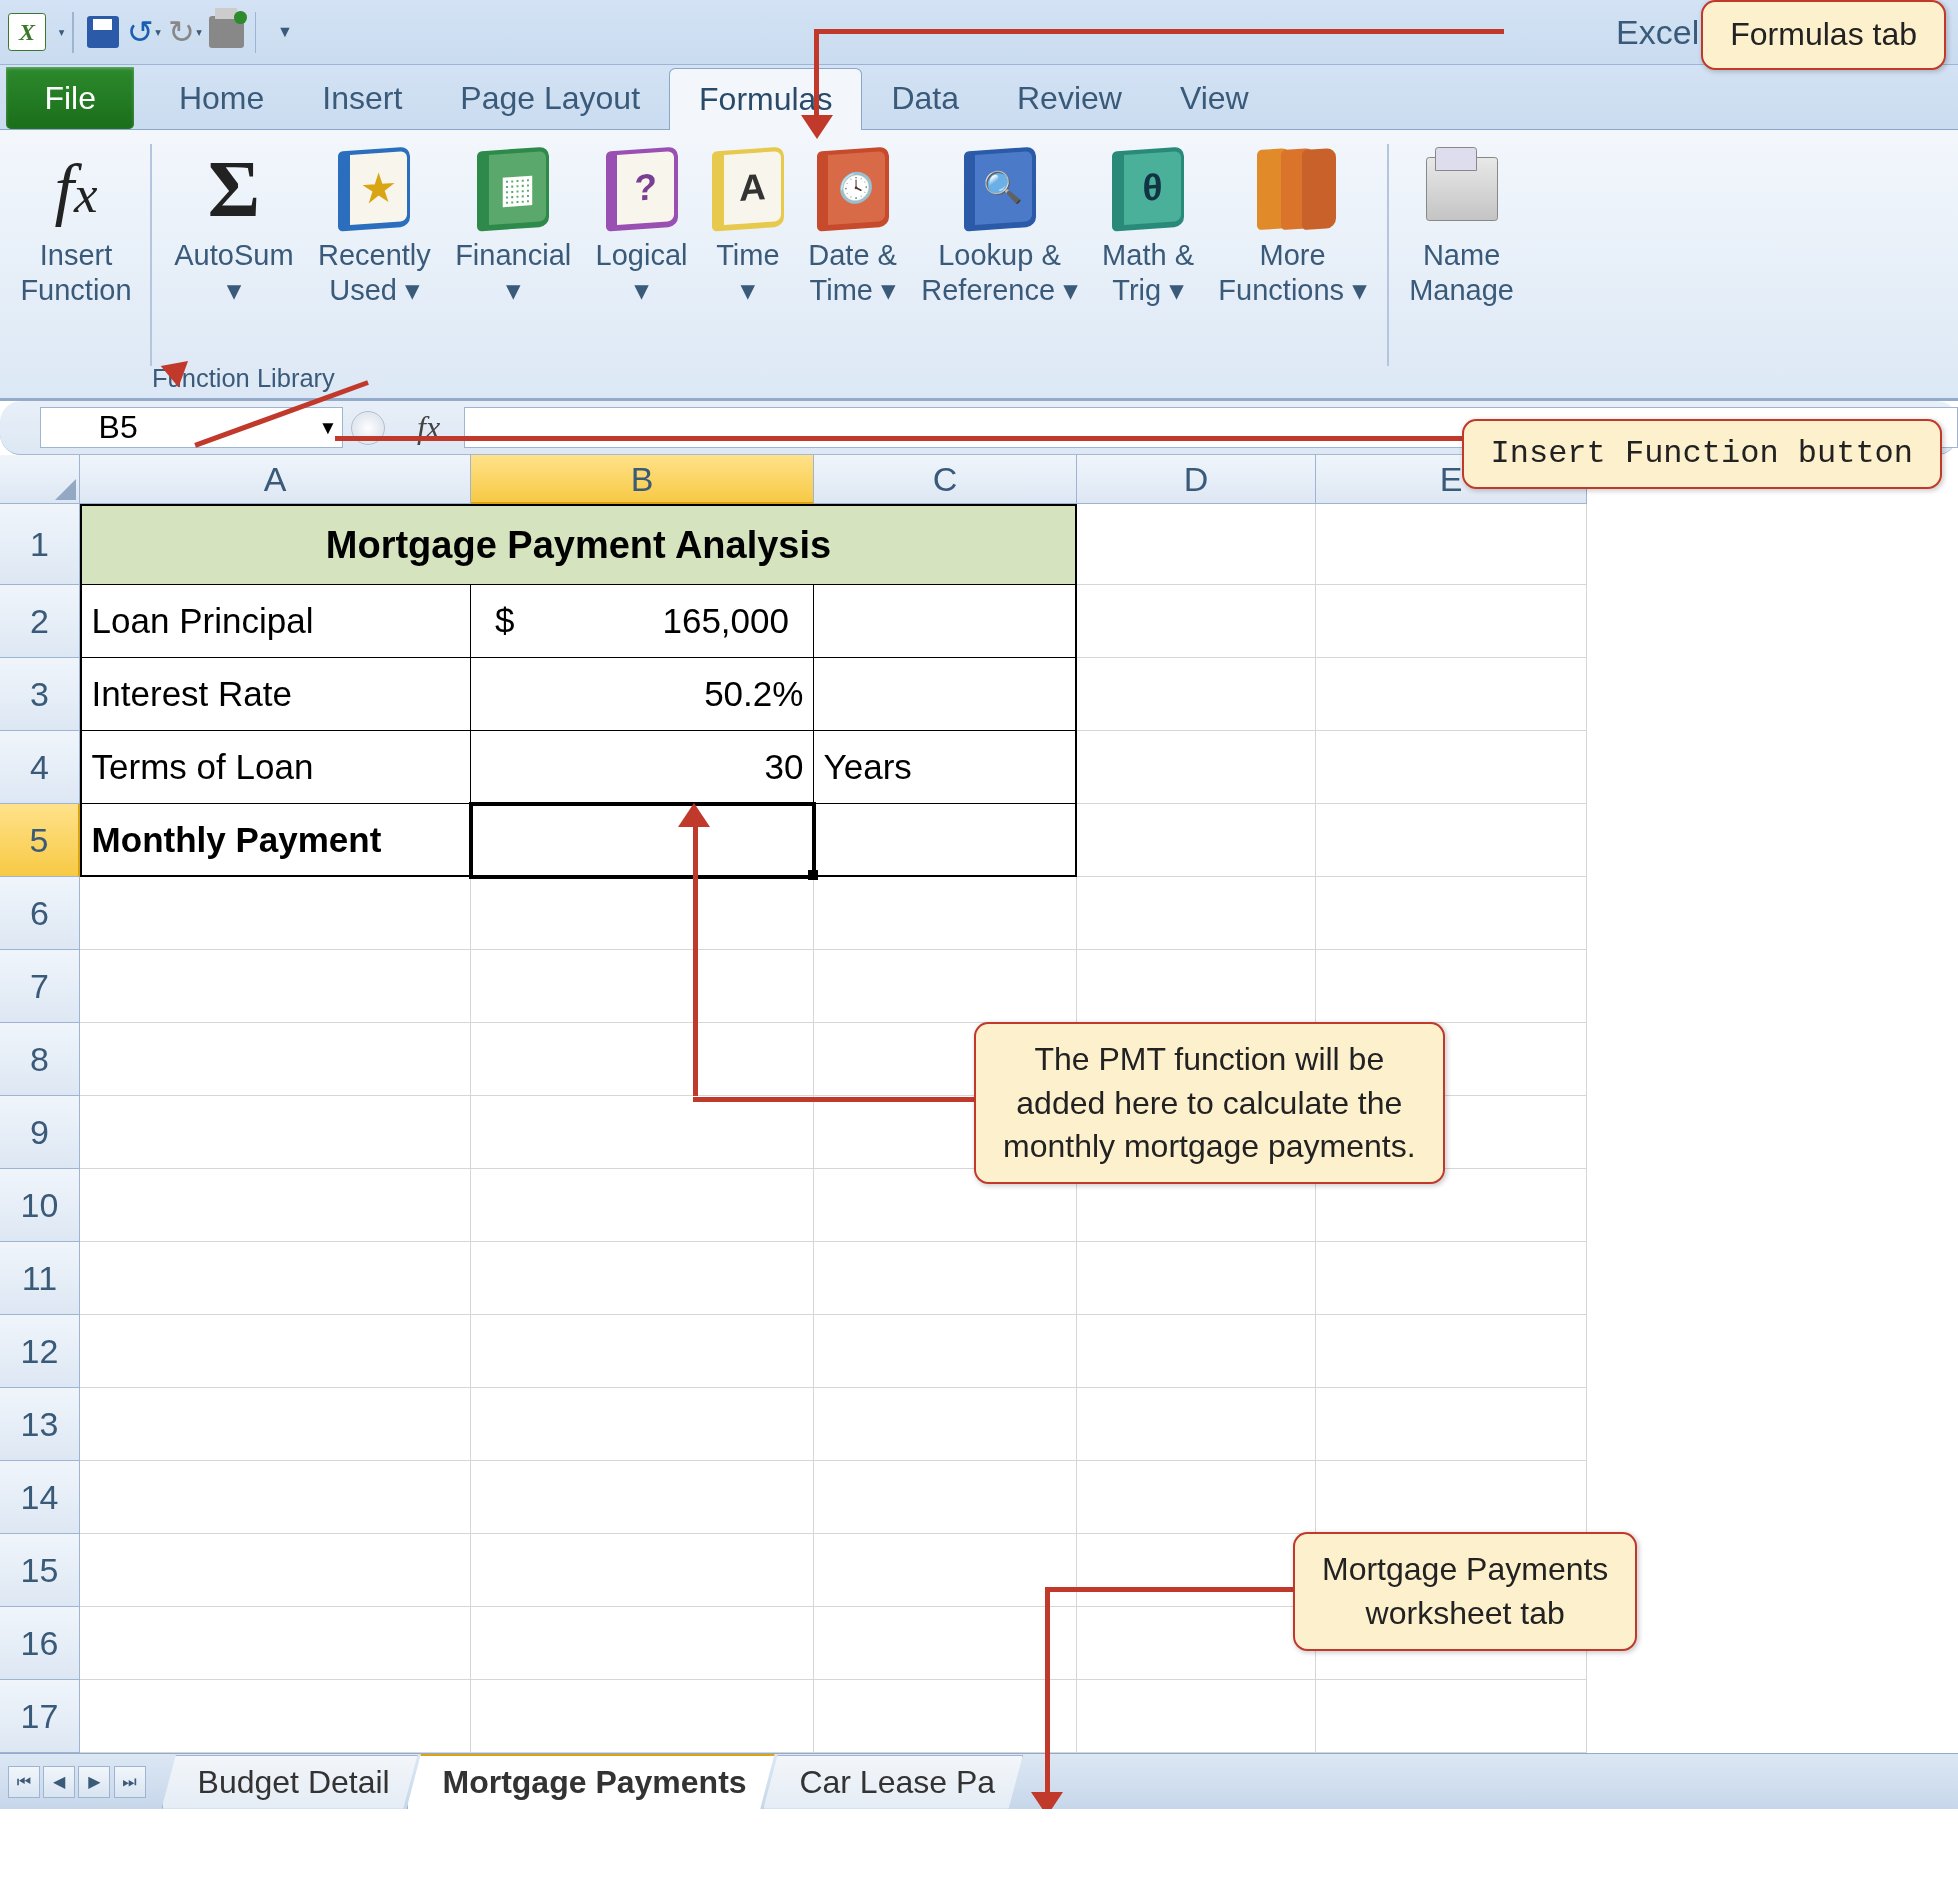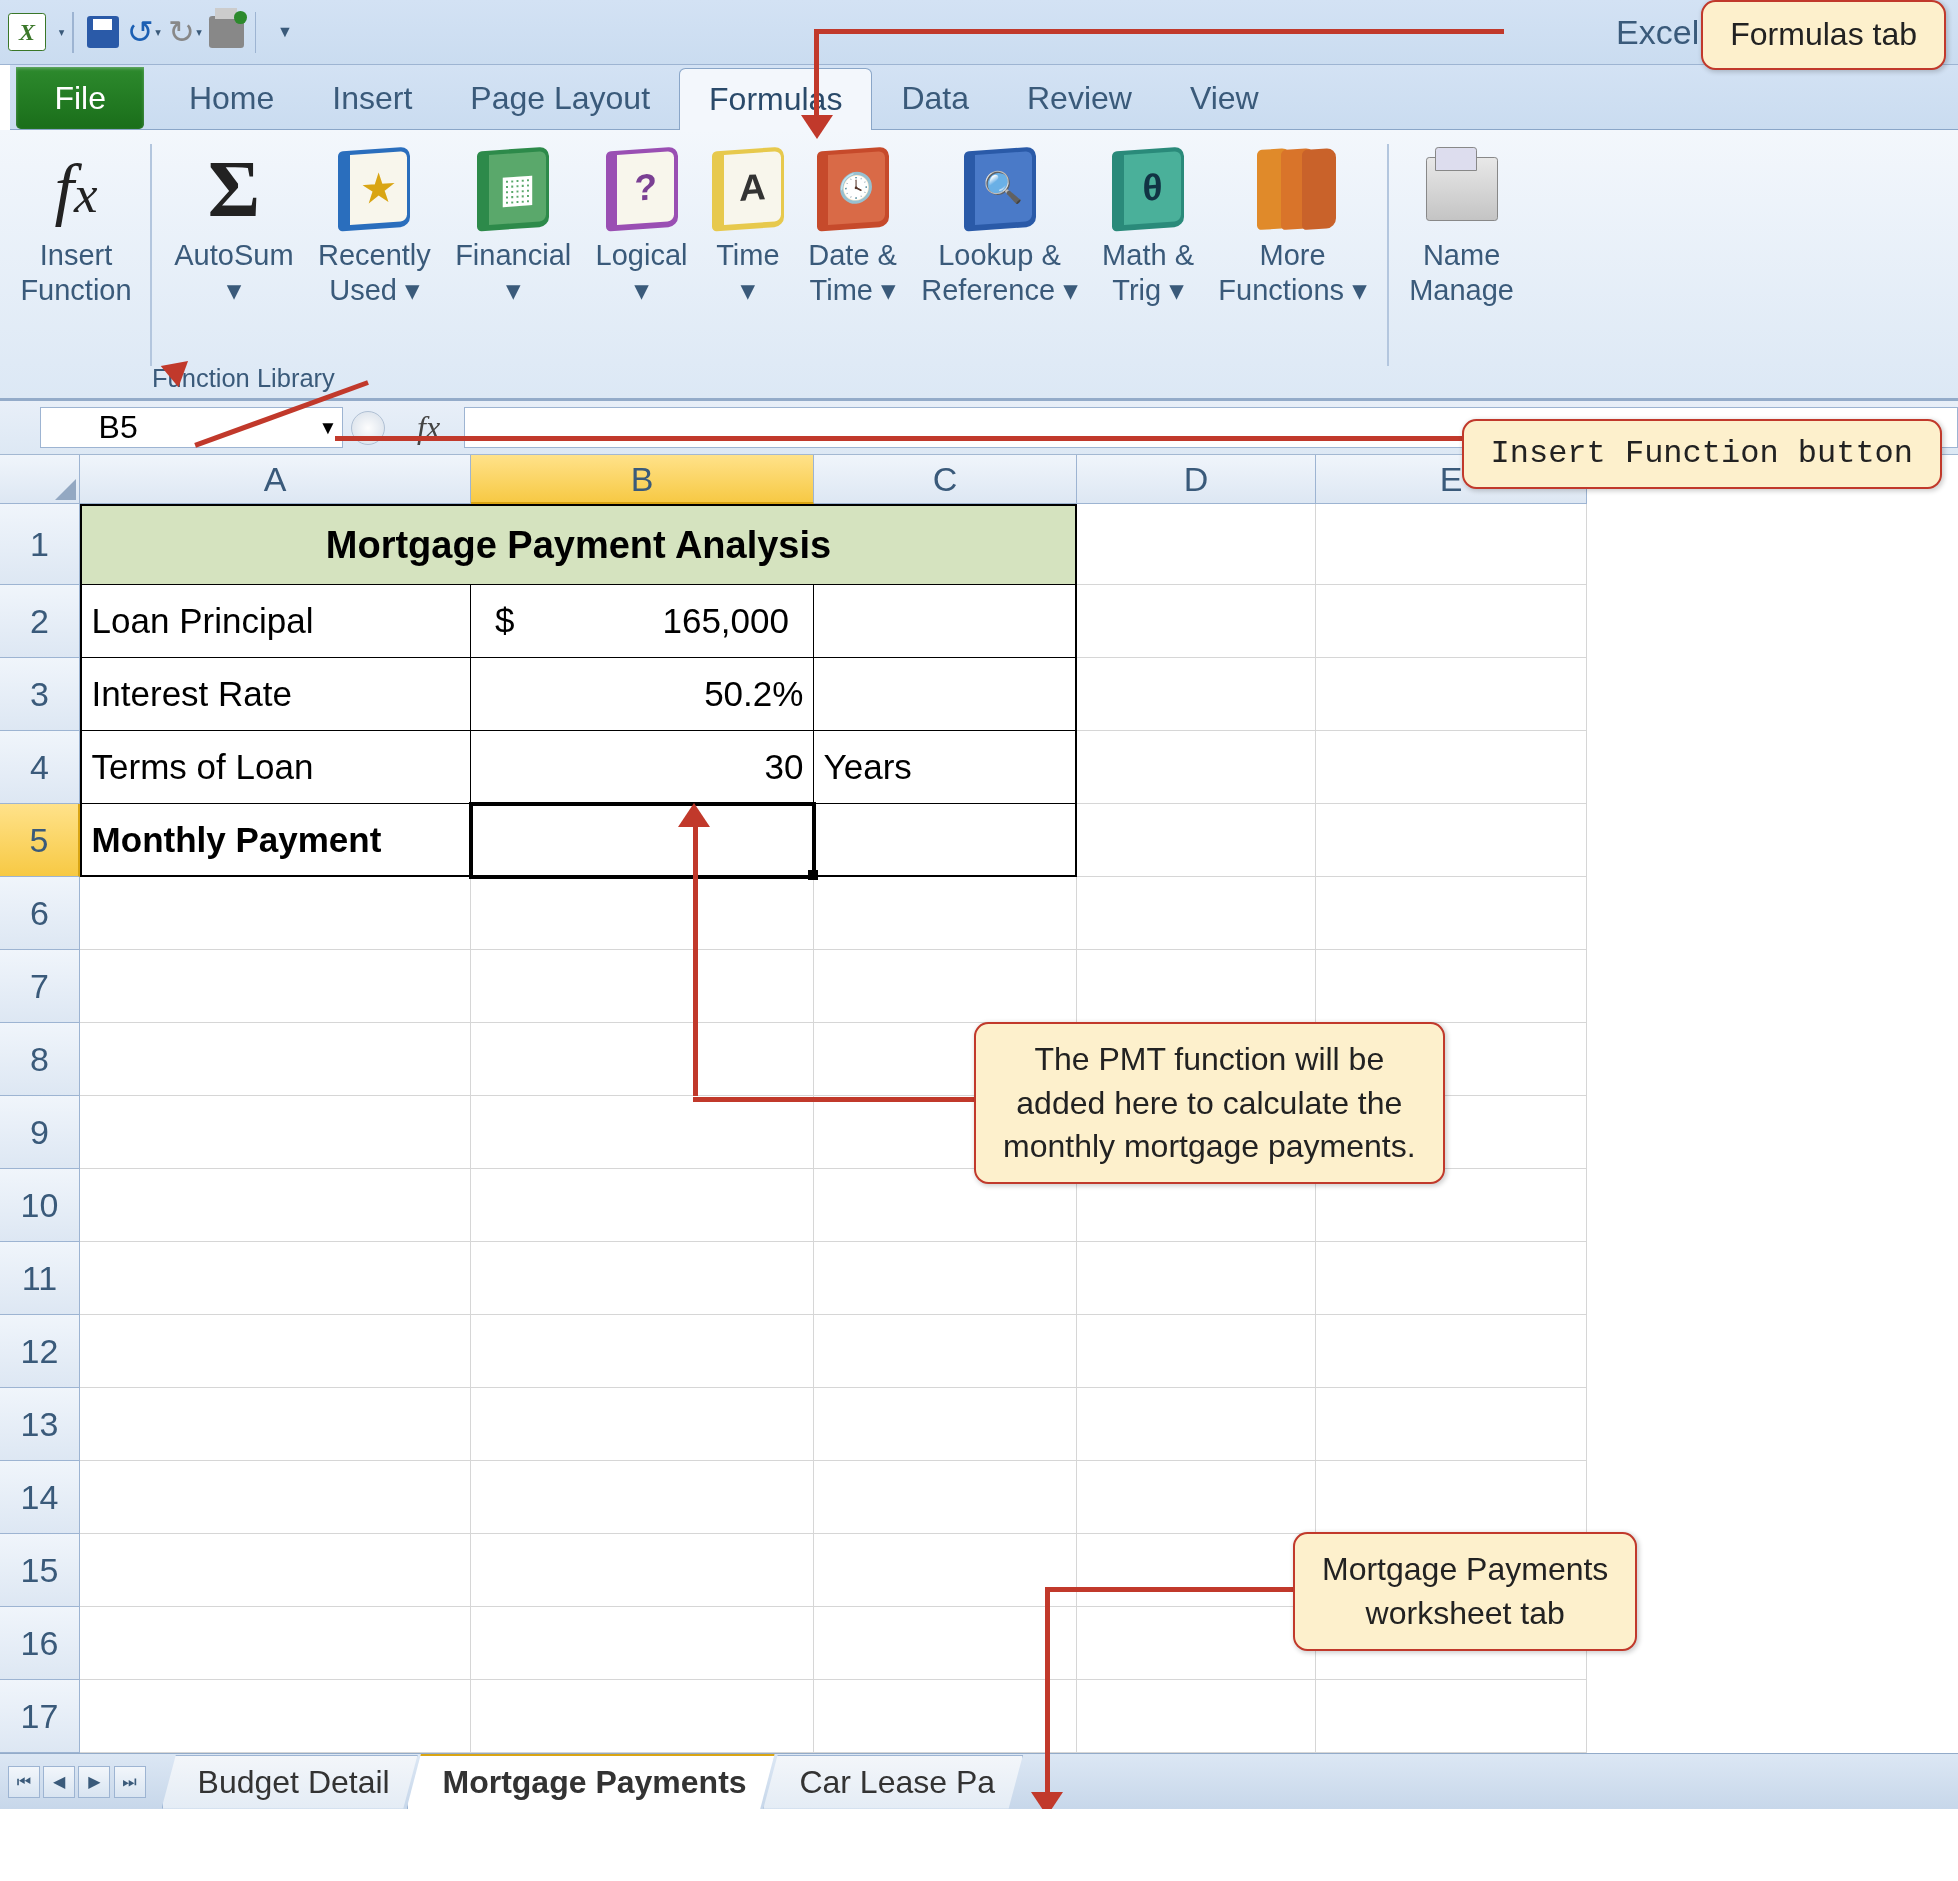--- a/index.html
+++ b/index.html
@@ -7,21 +7,21 @@
   
   
   .qat { height: 65px; background: linear-gradient(#d3e2f4, #cadcf0); border-bottom: 0.8px solid #9db4d2; display: flex; align-items: center; padding: 0 8px; position: relative; }
   .qat .excel-icon { width: 38px; height: 38px; background: #fff; border: 1.6px solid #3a7728; border-radius: 3.2px; display: flex; align-items: center; justify-content: center; color: #3a7728; font-weight: bold; font-size: 24px; font-style: italic; font-family: "Times New Roman", serif; margin-right: 11.2px; }
   .qat .sep { width: 1.6px; height: 41px; background: #9db4d2; margin: 0 8px; }
   .qat .qat-btn { width: 38px; height: 38px; display: flex; align-items: center; justify-content: center; margin: 0 1.6px; font-size: 24px; }
   .qat .title { position: absolute; right: 32px; font-size: 34px; color: #3a5a7a; }
   .dropdown-arrow { font-size: 11.2px; color: #3a5a7a; margin-left: 1.6px; }
 
   
-  .ribbon-tabs { height: 65px; background: linear-gradient(#d3e2f4, #cadcf0); display: flex; align-items: flex-end; border-bottom: 0.8px solid #8aa6c8; margin-left: 10px; }
+  .ribbon-tabs { height: 65px; background: linear-gradient(#d3e2f4, #cadcf0); display: flex; align-items: flex-end; border-bottom: 0.8px solid #8aa6c8; }
   .file-tab { background: linear-gradient(#2d8a2d, #1a6e1a); color: #fff; font-size: 32px; padding: 12.8px 38px; border-radius: 0 0 4.8px 4.8px; margin-left: 6.4px; margin-right: 16px; height: 62px; display: flex; align-items: center; box-shadow: inset 0 1.6px 3.2px rgba(255,255,255,0.3); }
   .tab { font-size: 32px; color: #3a5a7a; padding: 14.4px 29px; height: 62px; display: flex; align-items: center; cursor: pointer; }
   .tab.active { background: #f3f7fc; border-radius: 6.4px 6.4px 0 0; border: 0.8px solid #8aa6c8; border-bottom: none; color: #2a4a6a; position: relative; top: 0.8px; }
 
   
   .ribbon { height: 271px; background: linear-gradient(#f3f7fc, #dce8f5); border-bottom: 3.2px solid #93abc9; display: flex; padding: 6.4px 0 0 0; }
   .ribbon-group { display: flex; flex-direction: column; align-items: center; padding: 3.2px 8px 0 8px; position: relative; }
   .ribbon-group.bordered::after { content: ""; position: absolute; right: 0; top: 8px; bottom: 32px; width: 1.6px; background: #b3c6de; }
   .group-label { position: absolute; bottom: 4.8px; width: 100%; text-align: left; font-size: 25.5px; color: #3a5a7a; margin-top: 24px; }
   .ribbon-btn { display: flex; flex-direction: column; align-items: center; padding: 4.8px 11.2px; cursor: pointer; border: 0.8px solid transparent; border-radius: 4.8px; }
@@ -29,21 +29,21 @@
   .ribbon-btn .label { font-size: 29px; color: #3a5a7a; text-align: center; line-height: 1.2; margin-top: 4.8px; }
   .ribbon-row { display: flex; }
 
   
   .book { width: 72px; height: 80px; position: relative; }
   .book-spine { position: absolute; left: 0; top: 0; width: 72px; height: 80px; border-radius: 4.8px 9.6px 9.6px 4.8px; transform: skewY(-4deg); }
   .book-page { position: absolute; right: 3.2px; top: 3.2px; width: 57px; height: 70px; background: #f8f6ec; border-radius: 0 6.4px 6.4px 0; transform: skewY(-4deg); display: flex; align-items: center; justify-content: center; }
   .book-glyph { font-size: 37px; font-weight: bold; }
 
   
-  .formula-bar { height: 54px; background: linear-gradient(#e8eff8, #dde8f4); border-bottom: 1.6px solid #a3b8d2; display: flex; align-items: center; }
+  .formula-bar { height: 54px; background: linear-gradient(#e8eff8, #dde8f4); border-bottom: 1.6px solid #a3b8d2; display: flex; align-items: center; border-radius: 21px; }
   .name-box { width: 303px; height: 41px; background: #fff; border: 0.8px solid #9db4d2; margin-left: 40px; display: flex; align-items: center; padding: 0 9.6px; font-size: 32px; position: relative; }
   .name-box .dd { position: absolute; right: 4.8px; font-size: 19px; }
   .fx-area { display: flex; align-items: center; margin-left: 16px; }
   .fx-label { font-style: italic; font-family: "Times New Roman", serif; font-size: 32px; margin: 0 16px; color: #444; }
   .formula-input { flex: 1; height: 41px; background: #fff; border: 0.8px solid #9db4d2; margin-left: 8px; }
 
   
   .grid { display: grid; grid-template-columns: 80px 391px 343px 263px 239px 271px; }
   .corner { background: linear-gradient(#f0f5fb, #dde7f3); border-right: 0.8px solid #9db4d2; border-bottom: 0.8px solid #9db4d2; height: 49px; position: relative; }
   .corner::after { content: ""; position: absolute; right: 3.2px; bottom: 3.2px; border-left: 21px solid transparent; border-bottom: 21px solid #93a8c2; }

